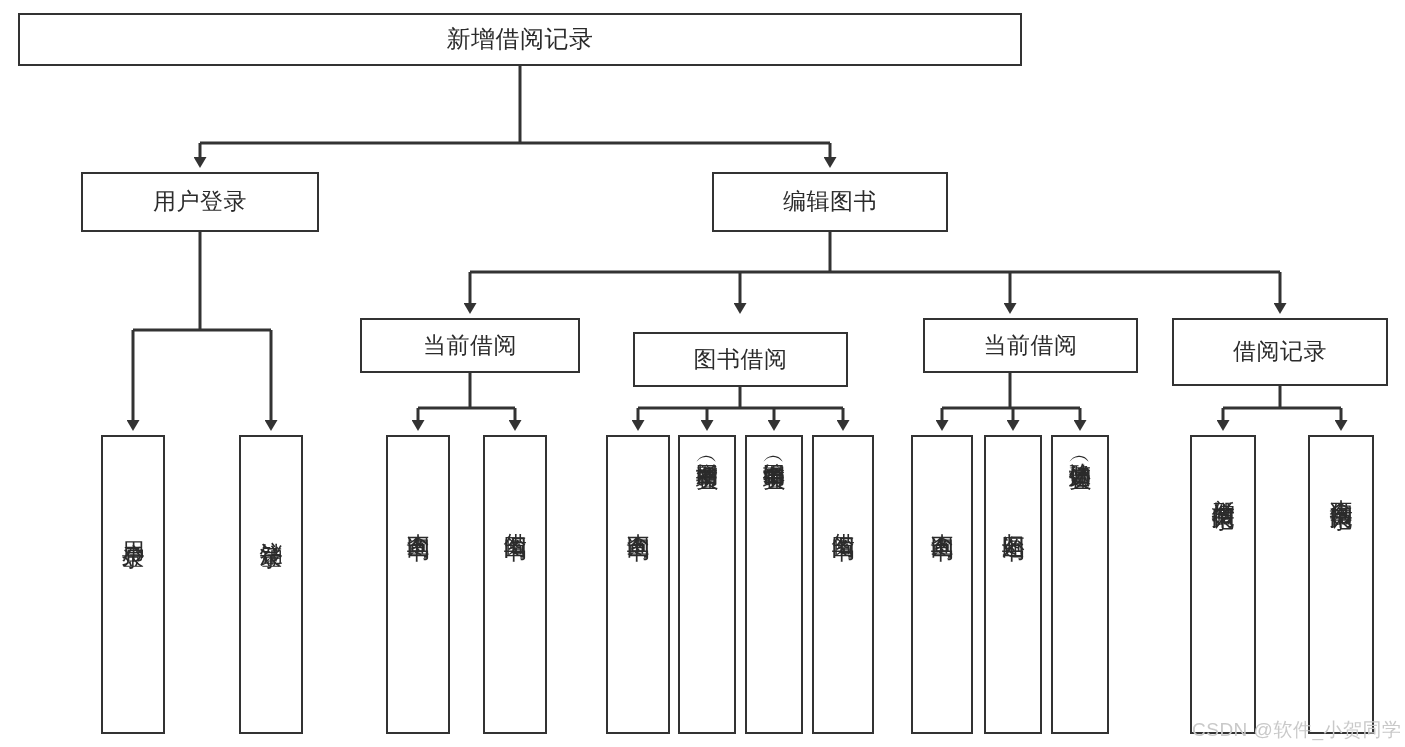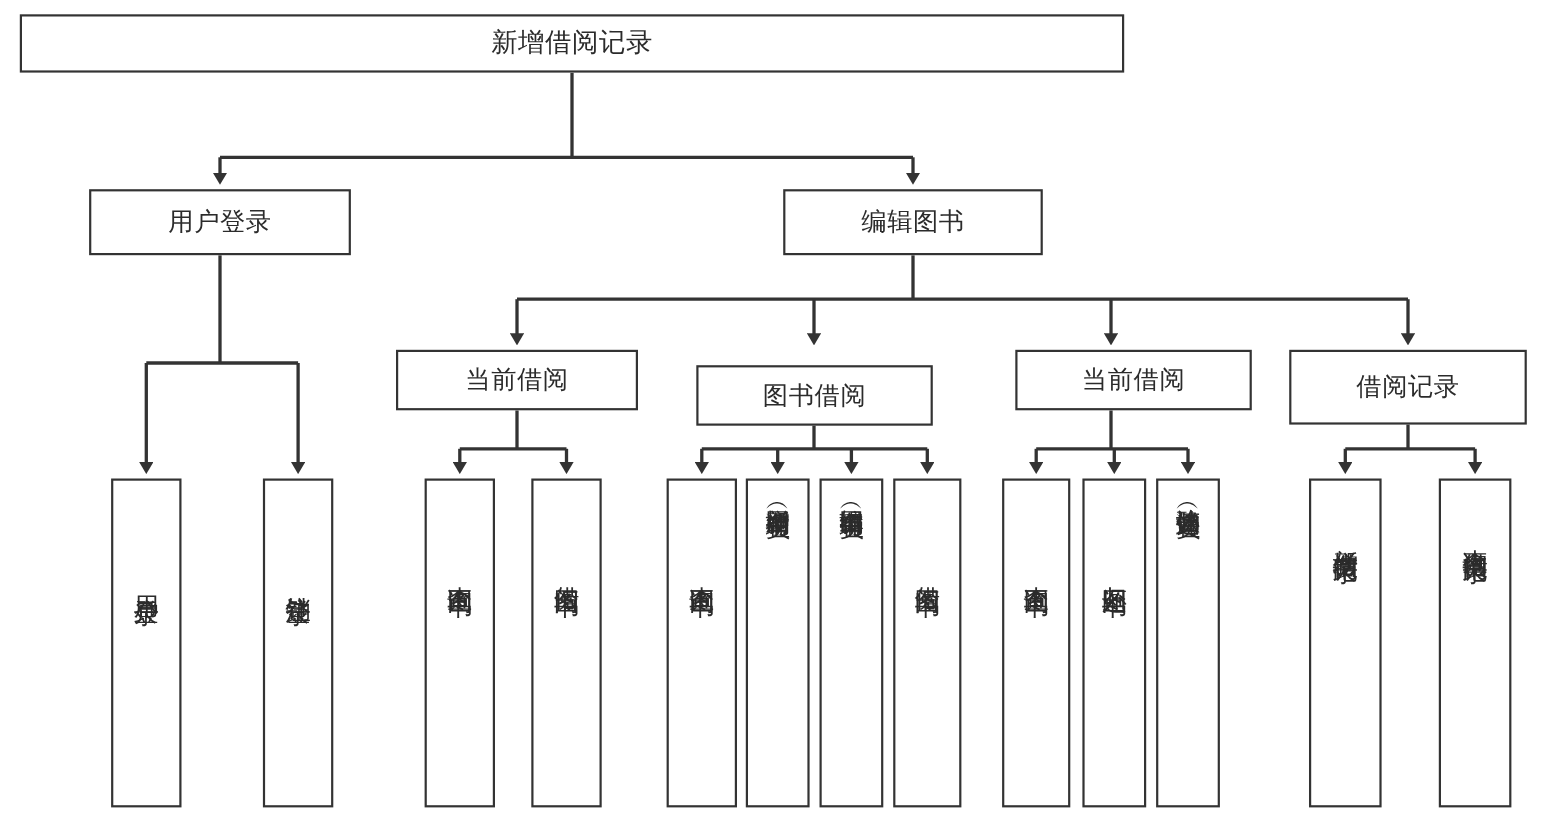--- a/index.html
+++ b/index.html
@@ -194,14 +194,15 @@
     <span class="label">确认归还（管理员）</span>
   </div>
 
   <div class="node vert" style="left:1190px; top:435px; width:66px; height:299px; padding-top:44px;">
     <span class="label">新增借阅记录</span>
   </div>
   <div class="node vert" style="left:1308px; top:435px; width:66px; height:299px; padding-top:44px;">
     <span class="label">查询借阅记录</span>
   </div>
 
+  <div class="watermark" style="left:1192px; top:717px;">CSDN @软件_小贺同学</div>
 
 </div>
 
 </body></html>

